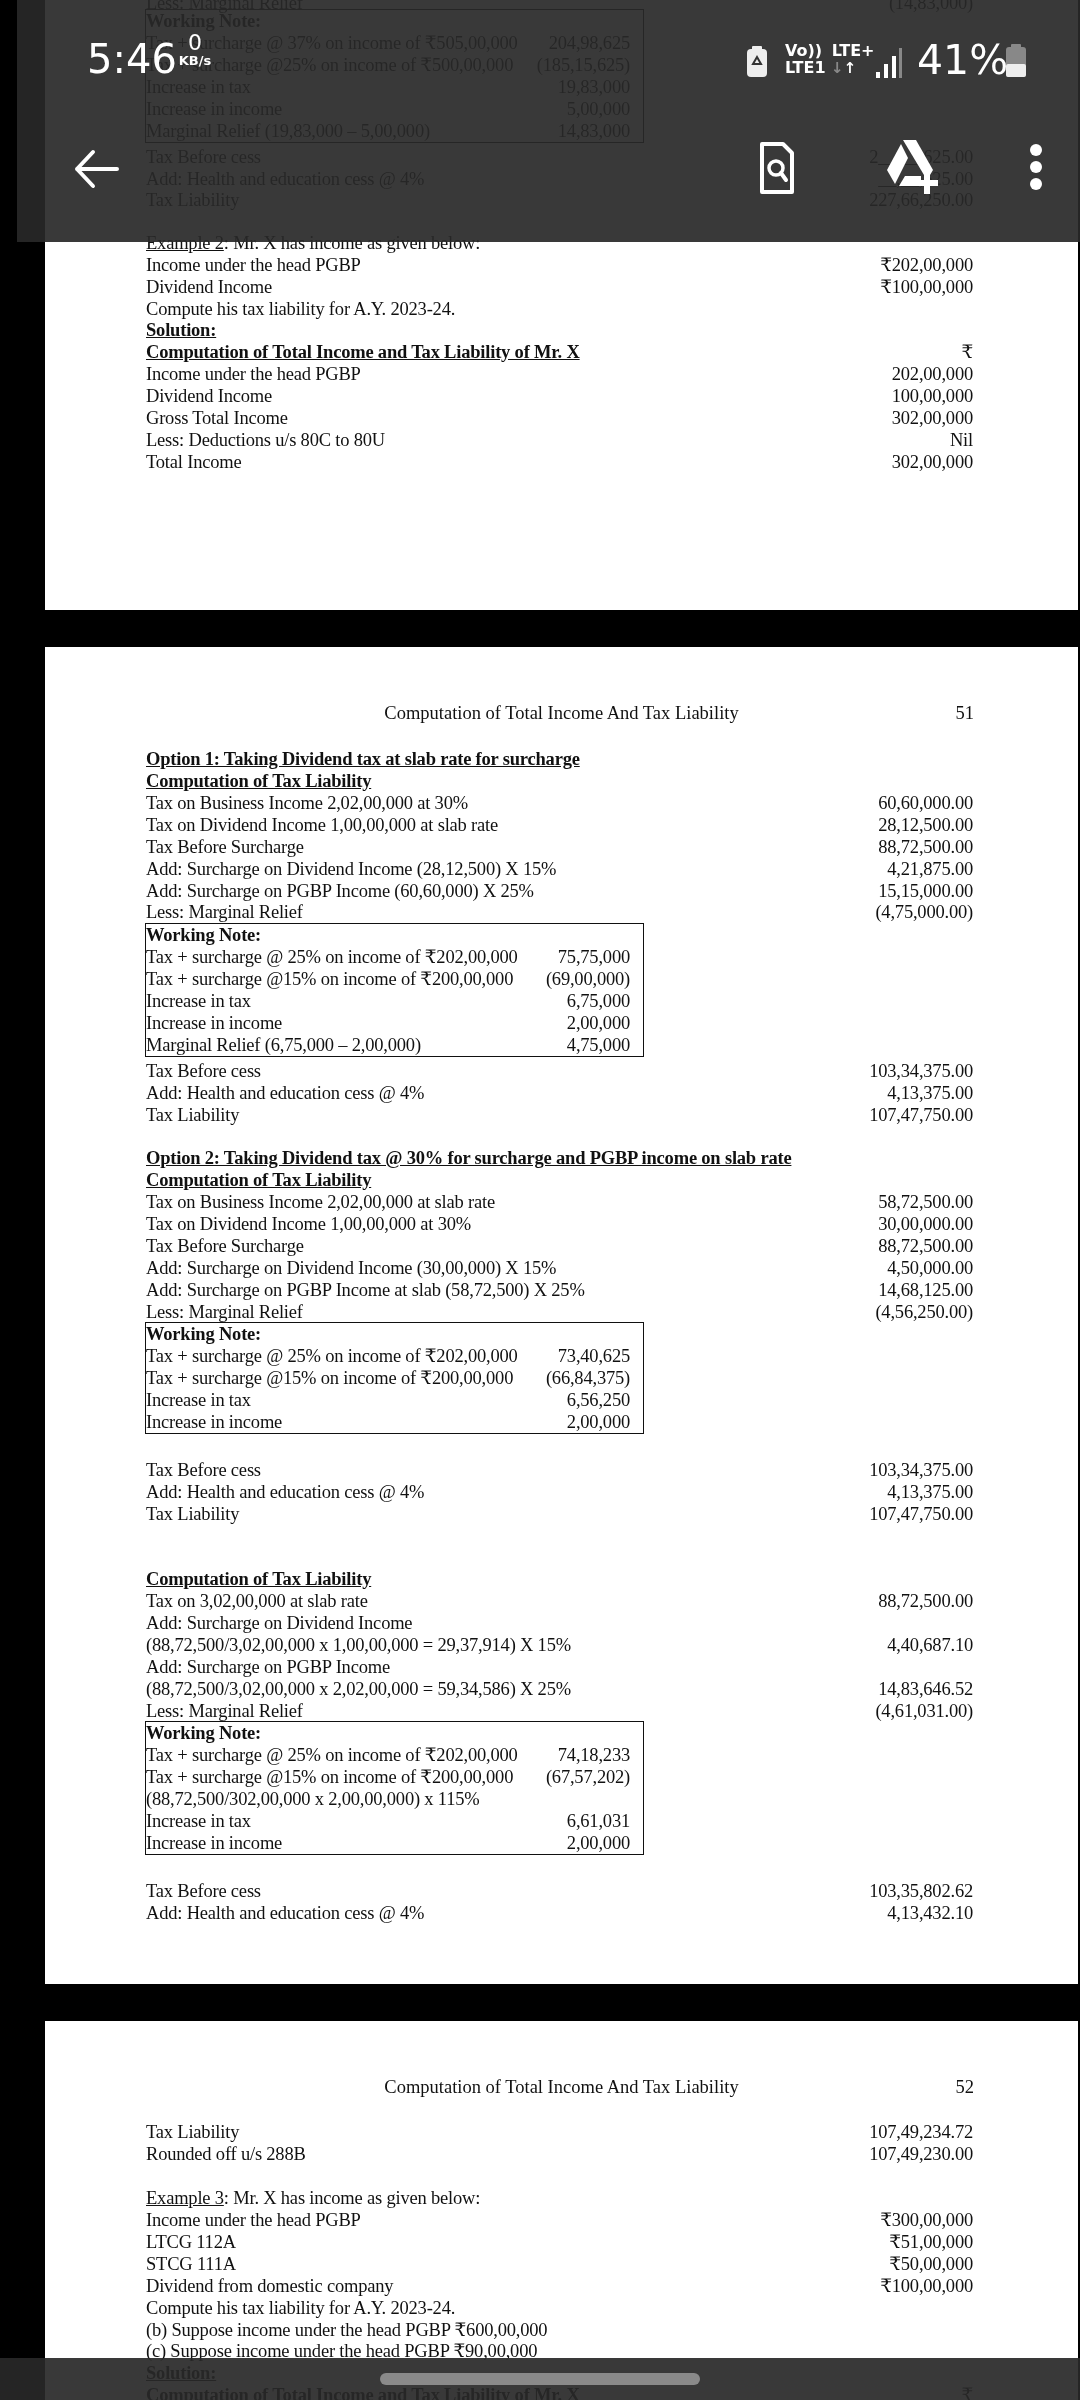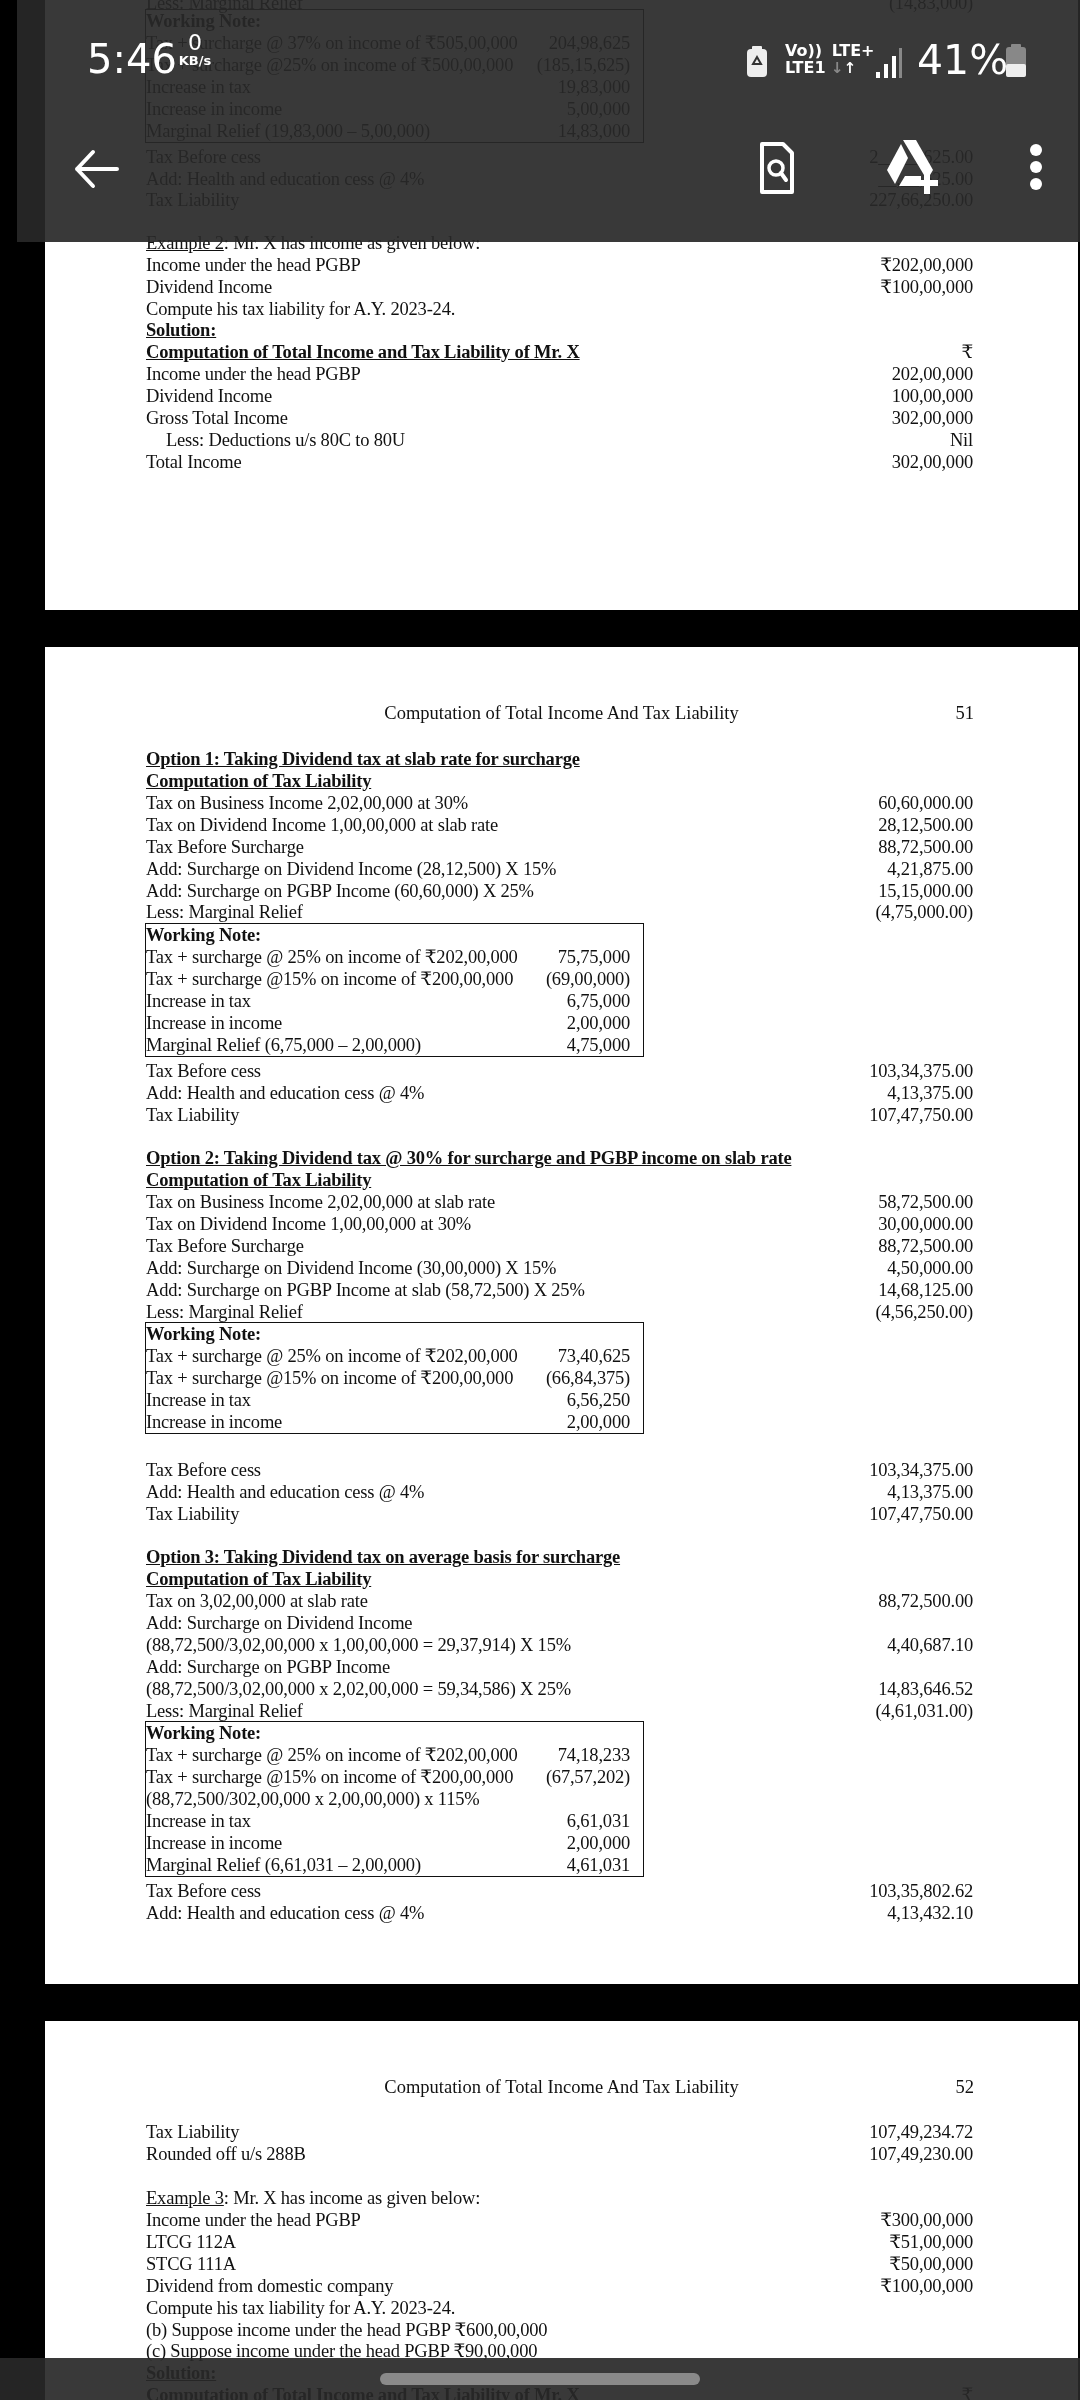--- a/index.html
+++ b/index.html
@@ -76,21 +76,21 @@
   <div class="line" style="top:298px;">Compute his tax liability for A.Y. 2023-24.</div>
   <div class="line b u" style="top:319px;">Solution:</div>
   <div class="line b u" style="top:341px;">Computation of Total Income and Tax Liability of Mr. X</div>
   <div class="val" style="top:341px;">₹</div>
   <div class="line" style="top:363px;">Income under the head PGBP</div>
   <div class="val" style="top:363px;">202,00,000</div>
   <div class="line" style="top:385px;">Dividend Income</div>
   <div class="val" style="top:385px;">100,00,000</div>
   <div class="line" style="top:407px;">Gross Total Income</div>
   <div class="val" style="top:407px;">302,00,000</div>
-  <div class="line" style="top:429px;margin-left:20px;">Less: Deductions u/s 80C to 80U</div>
+  <div class="line" style="top:429px;">Less: Deductions u/s 80C to 80U</div>
   <div class="val" style="top:429px;">Nil</div>
   <div class="line" style="top:451px;">Total Income</div>
   <div class="val" style="top:451px;">302,00,000</div>
 </div>
 
 <div class="page" style="top:647px; height:1337px;">
   <div class="hdr" style="top:56px;">Computation of Total Income And Tax Liability</div>
   <div class="pno" style="top:56px;text-align:right;">51</div>
 
   <div class="line b u" style="top:101px;">Option 1: Taking Dividend tax at slab rate for surcharge</div>
@@ -174,21 +174,20 @@
         <span class="r">2,00,000</span>
       </div>
   </div>
   <div class="line" style="top:812px;">Tax Before cess</div>
   <div class="val" style="top:812px;">103,34,375.00</div>
   <div class="line" style="top:834px;">Add: Health and education cess @ 4%</div>
   <div class="val" style="top:834px;">4,13,375.00</div>
   <div class="line" style="top:856px;">Tax Liability</div>
   <div class="val" style="top:856px;">107,47,750.00</div>
 
-  <div class="line b u" style="top:899px;">Option 3: Taking Dividend tax on average basis for surcharge</div>
   <div class="line b u" style="top:921px;">Computation of Tax Liability</div>
   <div class="line" style="top:943px;">Tax on 3,02,00,000 at slab rate</div>
   <div class="val" style="top:943px;">88,72,500.00</div>
   <div class="line" style="top:965px;">Add: Surcharge on Dividend Income</div>
   <div class="line" style="top:987px;">(88,72,500/3,02,00,000 x 1,00,00,000 = 29,37,914) X 15%</div>
   <div class="val" style="top:987px;">4,40,687.10</div>
   <div class="line" style="top:1009px;">Add: Surcharge on PGBP Income</div>
   <div class="line" style="top:1031px;">(88,72,500/3,02,00,000 x 2,02,00,000 = 59,34,586) X 25%</div>
   <div class="val" style="top:1031px;">14,83,646.52</div>
   <div class="line" style="top:1053px;">Less: Marginal Relief</div>
@@ -209,24 +208,20 @@
         <span class="l">(88,72,500/302,00,000 x 2,00,00,000) x 115%</span>
         <span class="r"></span>
       </div>
     <div class="row">
         <span class="l">Increase in tax</span>
         <span class="r">6,61,031</span>
       </div>
     <div class="row">
         <span class="l">Increase in income</span>
         <span class="r">2,00,000</span>
-      </div>
-    <div class="row">
-        <span class="l">Marginal Relief (6,61,031 – 2,00,000)</span>
-        <span class="r">4,61,031</span>
       </div>
   </div>
   <div class="line" style="top:1233px;">Tax Before cess</div>
   <div class="val" style="top:1233px;">103,35,802.62</div>
   <div class="line" style="top:1255px;">Add: Health and education cess @ 4%</div>
   <div class="val" style="top:1255px;">4,13,432.10</div>
 </div>
 
 <div class="page" style="top:2021px; height:379px;">
   <div class="hdr" style="top:56px;">Computation of Total Income And Tax Liability</div>

